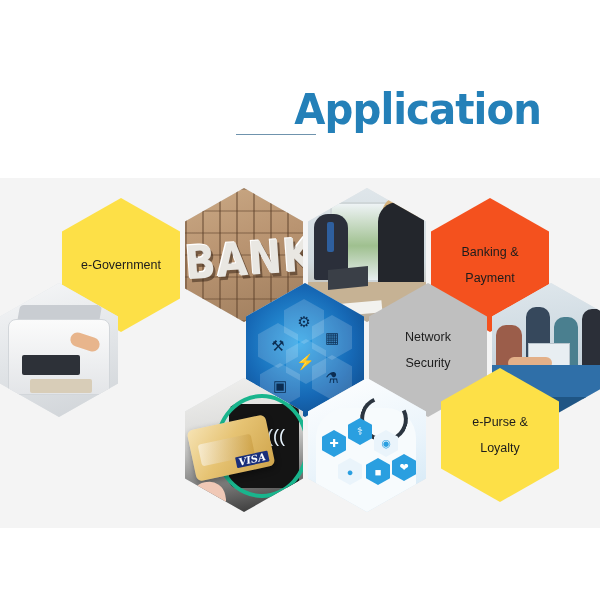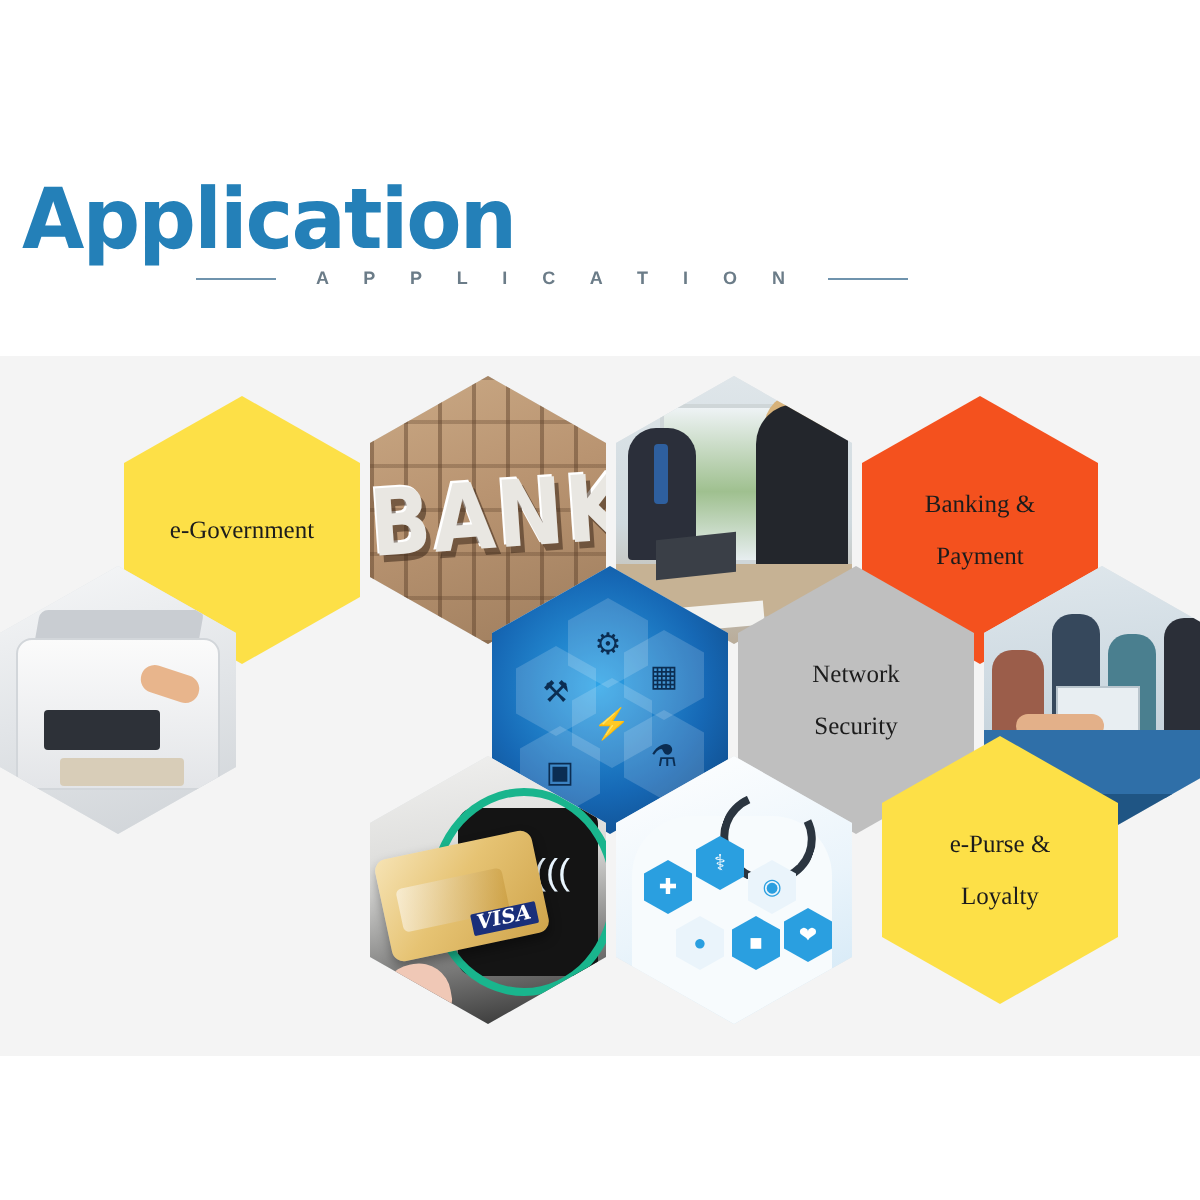--- a/index.html
+++ b/index.html
@@ -17,21 +17,21 @@
   .header {
     position: absolute;
     left: 0; top: 0;
     width: 600px; height: 178px;
     background: #ffffff;
   }
   .title-block {
     position: absolute;
     left: 0; top: 88px;
     width: 552px;
-    text-align: left;
+    text-align: right;
   }
   .title-main {
     font-family: "DejaVu Sans", sans-serif;
     font-size: 42px;
     font-weight: bold;
     color: #2480b8;
     letter-spacing: -1px;
     line-height: 44px;
     margin: 0;
     transform: scaleX(0.96);
@@ -92,21 +92,21 @@
   }
   .hex .label {
     position: relative;
     z-index: 3;
     text-align: center;
     font-size: 12.5px;
     color: #1c1c1c;
     line-height: 26px;
     padding: 0 6px;
     white-space: pre-line;
-    font-family: Liberation Serif, serif;
+    font-family: Liberation Sans, sans-serif;
   }
   .hex.teal  { background: #fde047; }
   .hex.orange{ background: #f4511e; }
   .hex.gray  { background: #bfbfbf; justify-content: center; }
 
   
   .photo { background: #dfe3e6; }
   .scene { position: absolute; inset: 0; }
 
   
@@ -292,21 +292,20 @@
   }
 </style>
 </head>
 <body>
 
 <div class="header">
   <div class="title-block">
     <div class="title-main">Application</div>
     <div class="subtitle-row">
       <span class="subtitle-rule"></span>
-      <span class="subtitle-text">A P P L I C A T I O N</span>
       <span class="subtitle-rule"></span>
     </div>
   </div>
 </div>
 
 <div class="band"></div>
 <div class="footer-white"></div>
 
 <div class="honeycomb" id="honeycomb">
     <div class="hex teal" style="left: 62px; top: 20px;">

